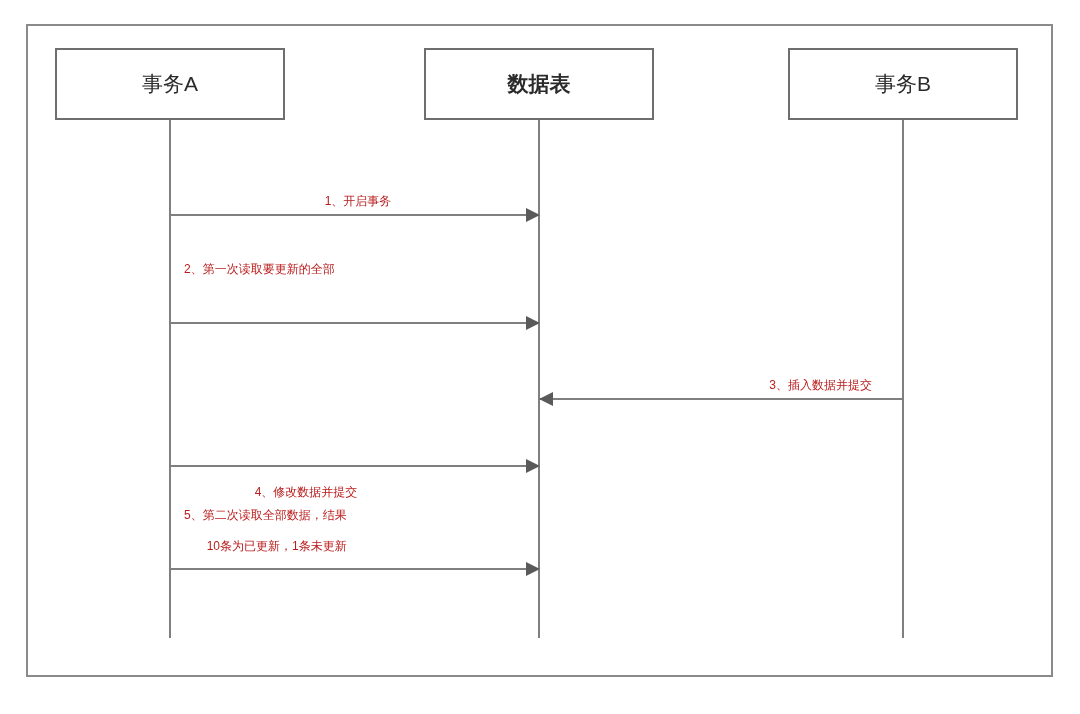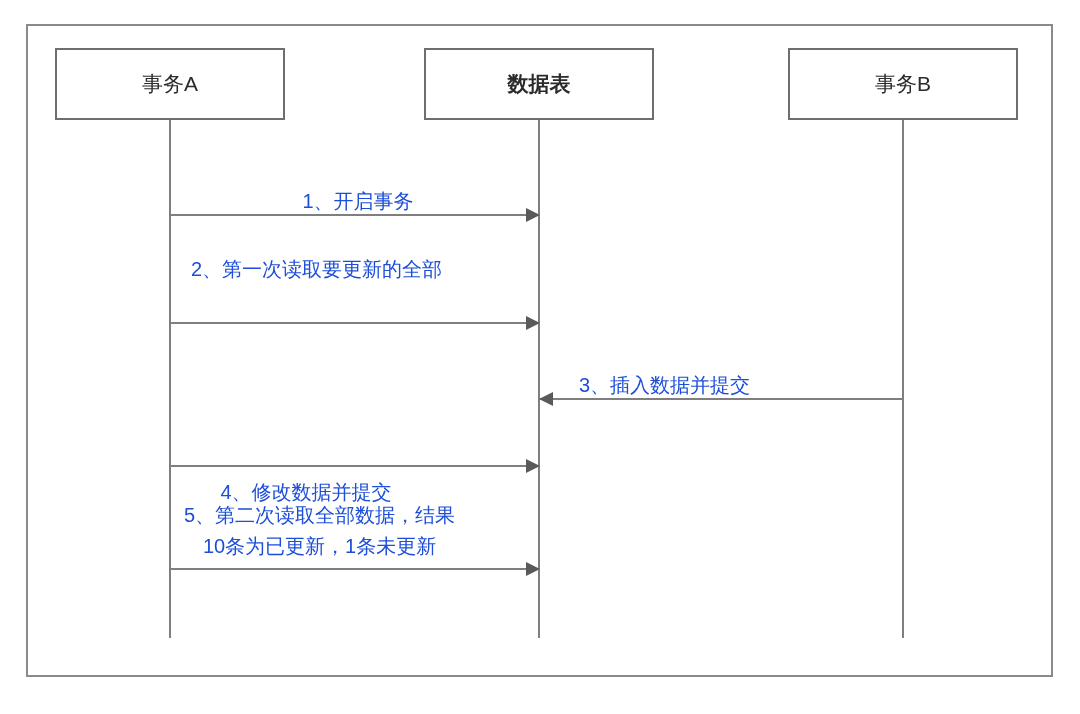--- a/index.html
+++ b/index.html
@@ -86,31 +86,31 @@
   }
   .arrow-1 { left: 170px; top: 214px; width: 369px; }
   .arrow-2 { left: 170px; top: 322px; width: 369px; }
   .arrow-3 { left: 540px; top: 398px; width: 363px; }
   .arrow-4 { left: 170px; top: 465px; width: 369px; }
   .arrow-5 { left: 170px; top: 568px; width: 369px; }
 
   
   .msg-label {
     position: absolute;
-    font-size: 20px;
-    color: #1d4ed8;
+    font-size: 12px;
+    color: #b91c1c;
     line-height: 31px;
     white-space: nowrap;
   }
   .msg-label .line { display: block; }
   .label-1 { left: 208px; width: 300px; top: 186px; text-align: center; }
-  .label-2 { left: 184px; top: 254px; text-align: left; margin-left: 7px; }
-  .label-3 { left: 579px; width: 306px; top: 370px; text-align: left; }
+  .label-2 { left: 184px; top: 254px; text-align: left; }
+  .label-3 { left: 566px; width: 306px; top: 370px; text-align: right; }
   .label-4 { left: 156px; width: 300px; top: 437px; text-align: center; margin-top: 40px; }
-  .label-5 { left: 184px; top: 500px; text-align: center; }
+  .label-5 { left: 184px; top: 500px; text-align: right; }
 </style>
 </head>
 <body>
 
 <div class="canvas">
 
   <div class="frame"></div>
 
   <div class="actor actor-a">
     <span>事务A</span>

